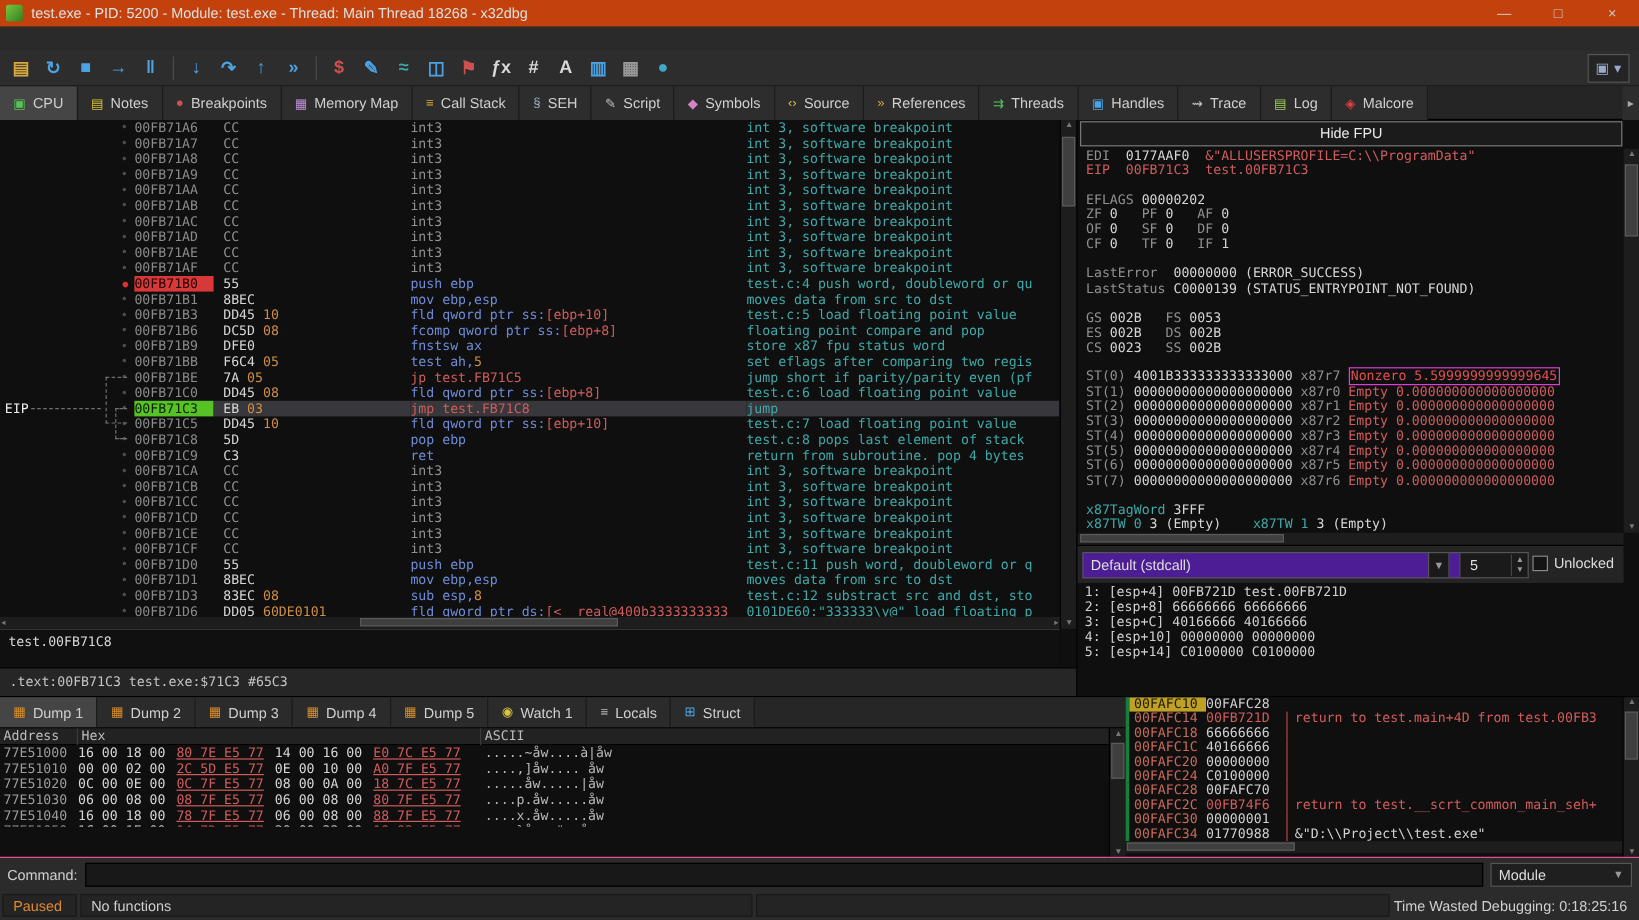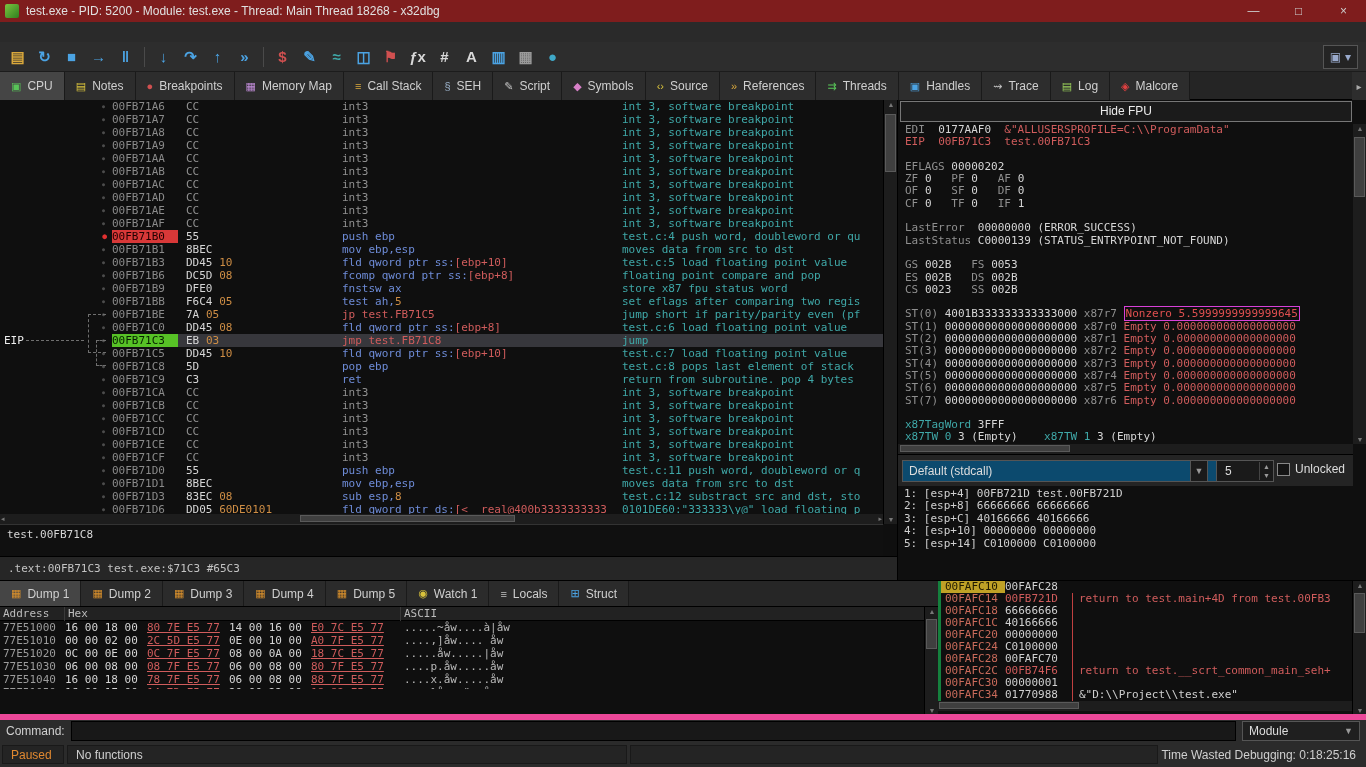--- a/index.html
+++ b/index.html
@@ -1,20 +1,20 @@
 <!DOCTYPE html>
 <html><head>
 <meta charset="utf-8">
 <style>
   *{margin:0;padding:0;box-sizing:border-box;}
   body{background:#111;font-family:"Liberation Sans",sans-serif;}
   #app{position:relative;width:1366px;height:767px;background:#2a2a2a;overflow:hidden;color:#ccc;}
 
   
-  .titlebar{position:absolute;top:0;left:0;width:1366px;height:22px;background:#7f1d1d;display:flex;align-items:center;padding-left:5px;}
+  .titlebar{position:absolute;top:0;left:0;width:1366px;height:22px;background:#c2410c;display:flex;align-items:center;padding-left:5px;}
   .app-icon{width:14px;height:14px;border-radius:2px;background:linear-gradient(135deg,#7cc63f,#2f7f1f);margin-right:7px;}
   .title-text{font-size:12px;color:#e0e0e0;}
   .win-controls{margin-left:auto;display:flex;height:22px;}
   .win-btn{width:45px;height:22px;display:flex;align-items:center;justify-content:center;color:#ccc;font-size:12px;}
 
   
   .menubar{position:absolute;top:22px;left:0;width:1366px;height:20px;background:#2a2a2a;display:flex;align-items:center;font-size:12px;border-bottom:1px solid #1c1c1c;}
   .menu-item{padding:0 9px;height:20px;line-height:20px;color:#d0d0d0;}
   .build-info{margin-left:14px;color:#a8a8a8;}
 
@@ -63,21 +63,21 @@
   .infobox{position:absolute;left:0;top:424px;width:883px;height:32px;border-top:1px solid #333;background:#101010;color:#d6d6d6;font-family:"DejaVu Sans Mono",monospace;font-size:11px;padding:3px 7px;}
   .statusline{position:absolute;left:0;top:456px;width:897px;height:24px;background:#262626;border-top:1px solid #000;display:flex;align-items:center;padding:0 8px;color:#c4c4c4;font-family:"DejaVu Sans Mono",monospace;font-size:11px;}
 
   
   .regs-pane{position:absolute;left:897px;top:0;width:469px;height:480px;background:#0f0f0f;border-left:1px solid #000;}
   .hide-fpu{position:absolute;left:2px;top:1px;width:452px;height:21px;background:#1b1b1b;border:1px solid #777;color:#ececec;font-size:12px;text-align:center;line-height:19px;font-family:"Liberation Sans",sans-serif;}
   .regs{position:absolute;left:7px;top:24px;width:448px;height:320px;overflow:hidden;font-family:"DejaVu Sans Mono",monospace;font-size:11px;}
   .rline{height:12.3px;line-height:12.3px;white-space:pre;}
 
   .args-hdr{position:absolute;left:0;top:354px;width:455px;height:32px;background:#242424;border-top:1px solid #000;}
-  .conv-select{position:absolute;left:4px;top:5px;width:332px;height:22px;background:#0c4a6e;border:1px solid #555;color:#ddd;font-size:12px;display:flex;align-items:center;padding:0 6px;}
+  .conv-select{position:absolute;left:4px;top:5px;width:332px;height:22px;background:#4c1d95;border:1px solid #555;color:#ddd;font-size:12px;display:flex;align-items:center;padding:0 6px;}
   .conv-select .arr2{margin-left:auto;color:#999;font-size:9px;}
   .conv-arrow{position:absolute;left:292px;top:5px;width:18px;height:22px;background:#1a1a1a;border:1px solid #555;color:#999;font-size:9px;text-align:center;line-height:20px;}
   .spin{position:absolute;left:318px;top:5px;width:58px;height:22px;background:#1a1a1a;border:1px solid #555;color:#ddd;font-size:12px;display:flex;align-items:center;padding-left:8px;}
   .spin .updown{margin-left:auto;width:14px;font-size:7px;color:#999;line-height:9px;text-align:center;border-left:1px solid #444;}
   .chk{position:absolute;right:8px;top:7px;display:flex;align-items:center;gap:5px;font-size:12px;color:#ddd;}
   .chk .box{width:13px;height:13px;border:1px solid #888;background:#141414;}
 
   .args{position:absolute;left:0;top:386px;width:455px;height:94px;background:#0f0f0f;font-family:"DejaVu Sans Mono",monospace;font-size:11px;padding:2px 0 0 6px;}
   .arow{height:12.4px;line-height:12.4px;color:#d0d0d0;white-space:pre;}
 
@@ -99,21 +99,21 @@
   .srow{height:12px;line-height:12px;display:flex;white-space:pre;}
   .saddr{width:64px;flex:none;color:#c86a5a;padding-left:4px;}
   .saddr.sel{background:#bfa126;color:#201a00;}
   .sval{width:68px;flex:none;color:#d0d0d0;}
   .sval.br{border-right:1px solid #c04040;}
   .sval.red{color:#d05c5c;}
   .scmt{flex:1;color:#d0d0d0;padding-left:6px;overflow:hidden;}
   .scmt.red{color:#d05c5c;}
 
   
-  .cmdbar{position:absolute;top:714px;left:0;width:1366px;height:28px;background:#2b2b2b;border-top:6px solid #ec4899;display:flex;align-items:center;padding:0 6px;gap:6px;}
+  .cmdbar{position:absolute;top:714px;left:0;width:1366px;height:28px;background:#2b2b2b;border-top:1px solid #ec4899;display:flex;align-items:center;padding:0 6px;gap:6px;}
   .cmd-label{font-size:12px;color:#d0d0d0;}
   .cmd-input{flex:1;height:20px;background:#181818;border:1px solid #000;color:#ddd;font-family:"DejaVu Sans Mono",monospace;font-size:11px;padding:0 4px;}
   .cmd-dd{width:118px;height:20px;background:#1f1f1f;border:1px solid #555;color:#ddd;font-size:12px;display:flex;align-items:center;padding:0 6px;}
   .cmd-dd .arr2{margin-left:auto;color:#999;font-size:9px;}
 
   .statusbar{position:absolute;top:742px;left:0;width:1366px;height:25px;background:#2b2b2b;display:flex;align-items:center;padding:0 2px;gap:3px;font-size:12px;}
   .sb-box{height:19px;border:1px solid #191919;background:#242424;display:flex;align-items:center;padding:0 8px;}
   .sb-paused{color:#e08830;width:62px;}
   .sb-funcs{color:#cfcfcf;width:560px;}
   .sb-spacer{flex:1;}

